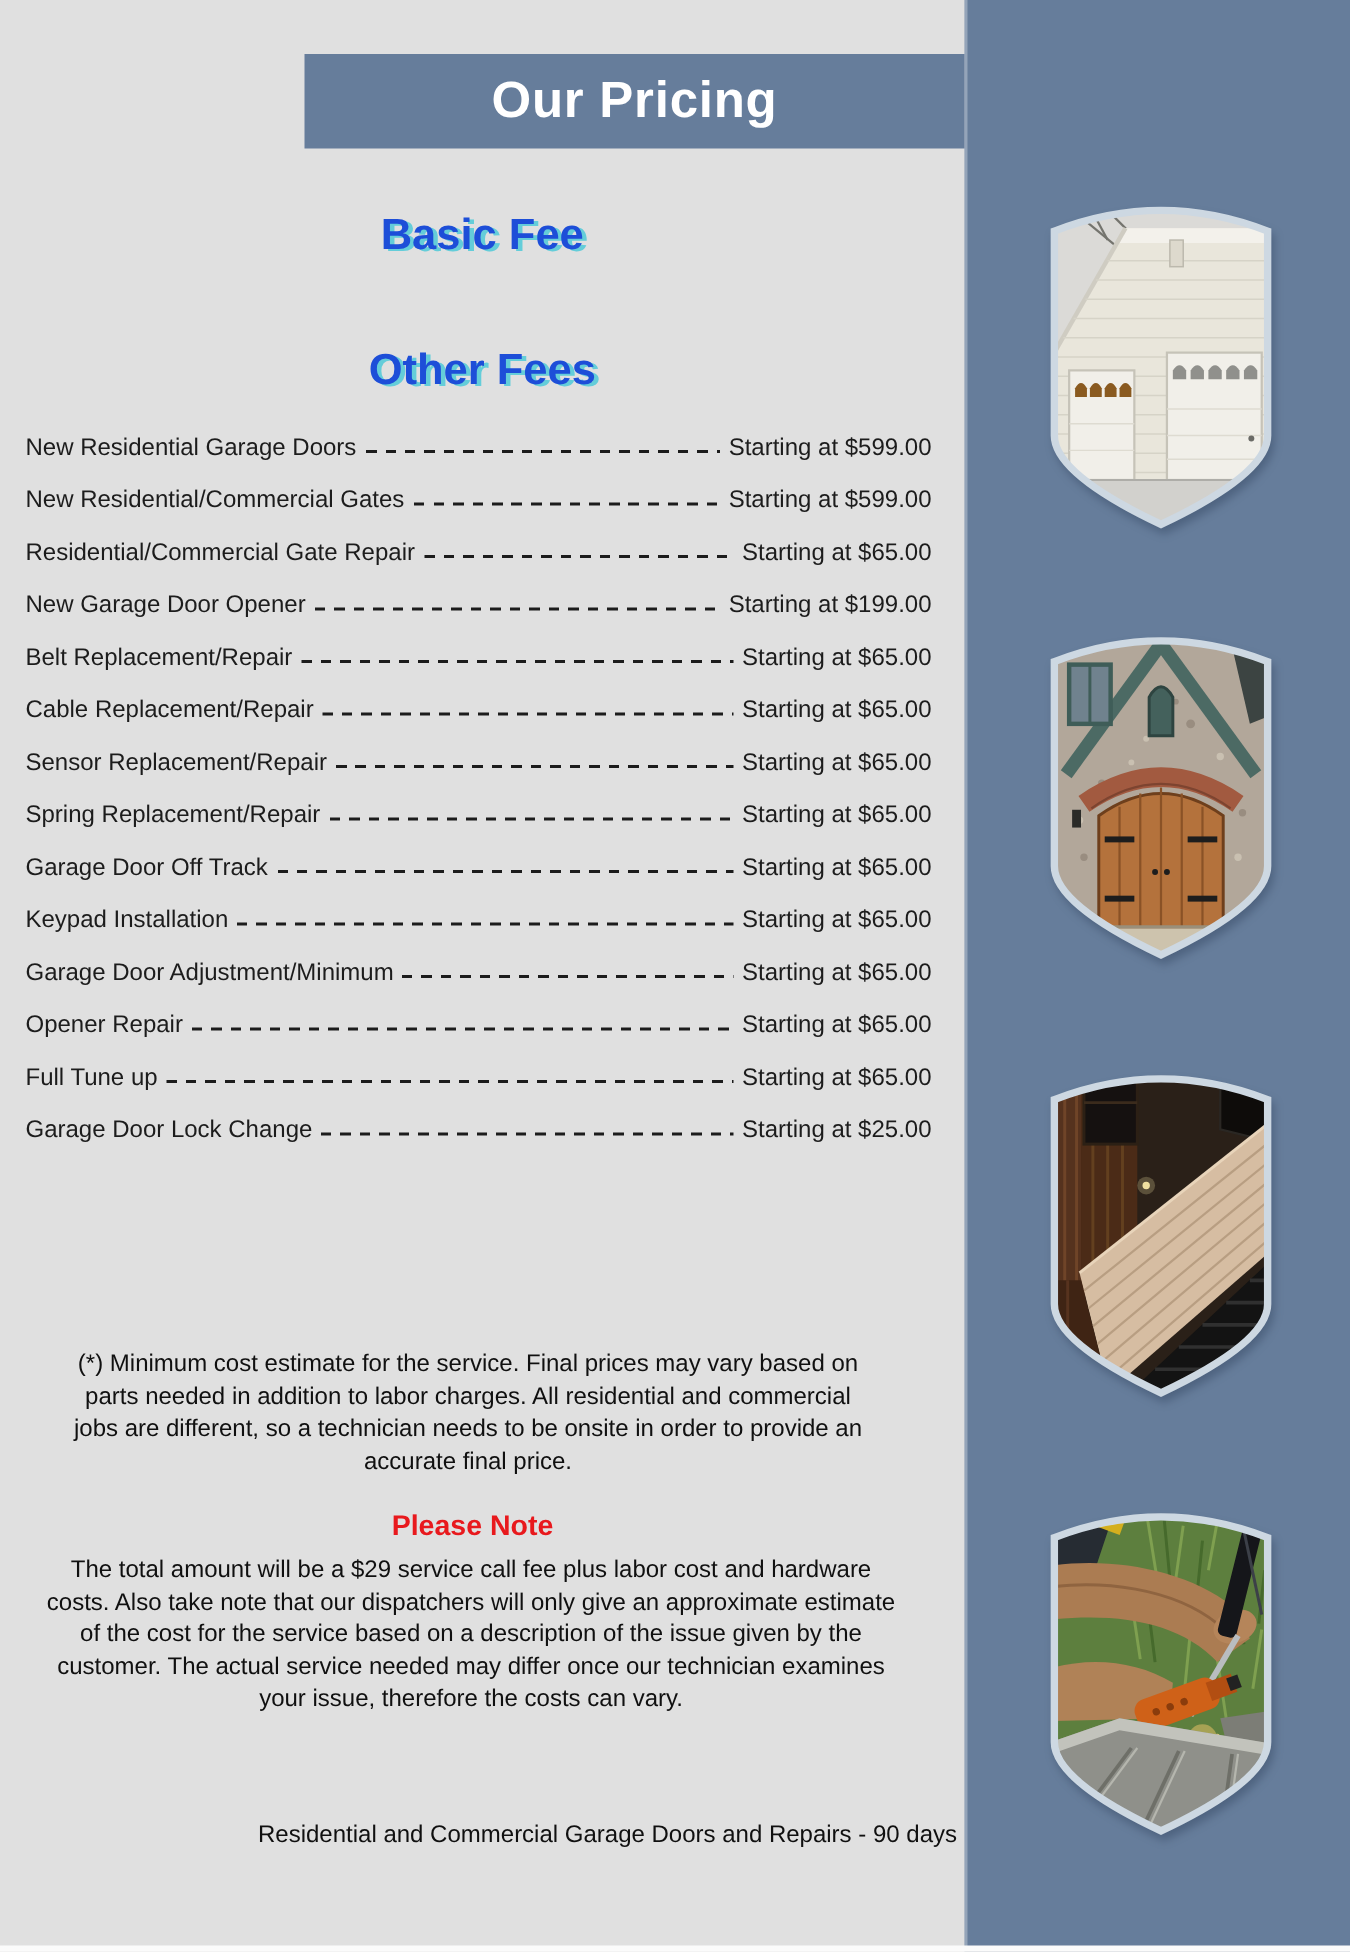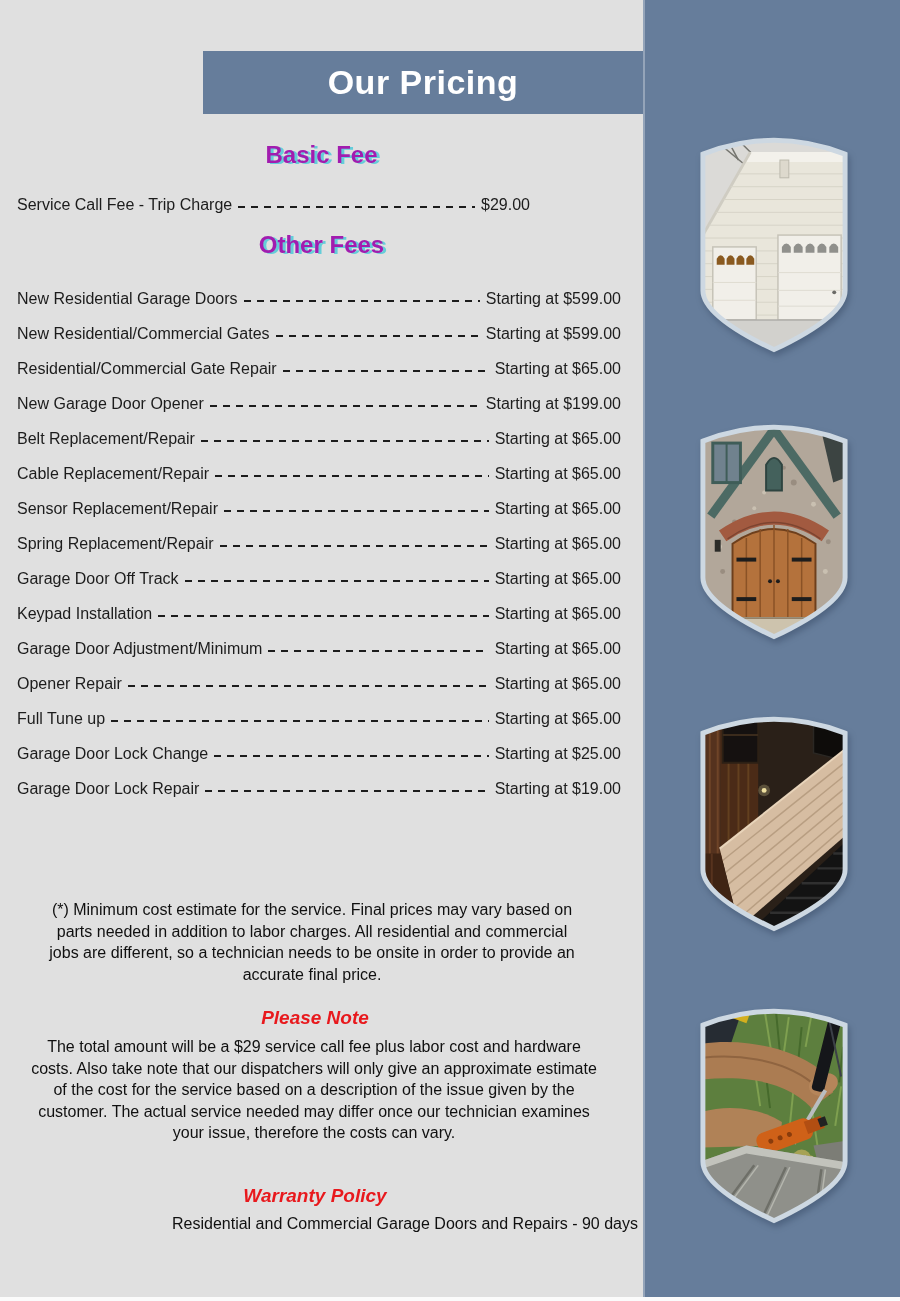--- a/index.html
+++ b/index.html
@@ -7,28 +7,28 @@
     position:relative;width:900px;height:1301px;overflow:hidden;
     background:#e0e0e0;
     font-family:"Liberation Sans","DejaVu Sans",sans-serif;
     color:#1c1c1c;
   }
   .right-panel{position:absolute;left:643px;top:0;width:257px;height:1301px;background:#667d9b;}
   .panel-edge{position:absolute;left:643px;top:0;width:2px;height:1301px;background:rgba(255,255,255,0.30);}
   .bottom-strip{position:absolute;left:0;bottom:0;width:900px;height:4px;background:#fbfbfb;}
 
   .title-bar{
-    position:absolute;left:203px;top:51px;width:440px;height:63px;
+    position:absolute;left:203px;top:36px;width:440px;height:63px;
     background:#667d9b;display:flex;align-items:center;justify-content:center;
   }
   .title-bar span{color:#ffffff;font-size:34px;font-weight:bold;letter-spacing:0.5px;}
 
   .green-h{
     position:absolute;left:0;width:643px;margin:0;text-align:center;
-    font-size:24px;font-weight:bold;color:#a21caf;
+    font-size:29px;font-weight:bold;color:#1d4ed8;
     text-shadow:3px 1px 0 #64cdd9;
   }
   .h-basic{top:141px;}
   .h-other{top:231px;}
 
   .fee-row{display:flex;align-items:center;height:35px;font-size:16px;color:#1c1c1c;}
   .basic-row{position:absolute;left:17px;top:187px;width:513px;}
   .fee-list{position:absolute;left:17px;top:281px;width:604px;}
   .fee-label{white-space:nowrap;}
   .fee-price{white-space:nowrap;}
@@ -37,21 +37,21 @@
     background:repeating-linear-gradient(90deg,#1c1c1c 0 7px,transparent 7px 13px);
     min-width:20px;
   }
 
   .para{position:absolute;margin:0;text-align:center;font-size:16px;line-height:21.5px;color:#101010;}
   .disclaimer{left:42px;top:899px;width:540px;}
   .note-text{left:31px;top:1036px;width:566px;}
   .warranty-text{left:6px;top:1213px;width:632px;font-size:16px;text-align:right;}
 
   .red-h{position:absolute;left:0;width:630px;margin:0;text-align:center;
-    font-size:19px;font-weight:bold;color:#e8191d;font-style:italic;}
+    font-size:19px;font-weight:bold;color:#e8191d;}
   .note-h{top:1007px;}
   .warranty-h{top:1185px;}
 
   .shield{position:absolute;left:695px;width:158px;height:230px;
     filter:drop-shadow(2px 4px 3px rgba(35,52,78,0.35));}
   .shield-1{top:126px;}
   .shield-2{top:413px;}
   .shield-3{top:705px;}
   .shield-4{top:997px;}
 </style>
@@ -61,25 +61,20 @@
 <div class="page">
   <div class="right-panel"></div>
   <div class="panel-edge"></div>
 
   <div class="title-bar">
     <span>Our Pricing</span>
   </div>
 
   <h2 class="green-h h-basic">Basic Fee</h2>
 
-  <div class="fee-row basic-row">
-    <span class="fee-label">Service Call Fee - Trip Charge</span>
-    <span class="leader"></span>
-    <span class="fee-price">$29.00</span>
-  </div>
 
   <h2 class="green-h h-other">Other Fees</h2>
 
   <div class="fee-list">
 
 
       <div class="fee-row">
         <span class="fee-label">New Residential Garage Doors</span>
         <span class="leader"></span>
         <span class="fee-price">Starting at $599.00</span>
@@ -157,33 +152,27 @@
         <span class="fee-price">Starting at $65.00</span>
       </div>
 
 
       <div class="fee-row">
         <span class="fee-label">Garage Door Lock Change</span>
         <span class="leader"></span>
         <span class="fee-price">Starting at $25.00</span>
       </div>
 
-      <div class="fee-row">
-        <span class="fee-label">Garage Door Lock Repair</span>
-        <span class="leader"></span>
-        <span class="fee-price">Starting at $19.00</span>
-      </div>
     </div>
 
   <p class="para disclaimer">(*) Minimum cost estimate for the service. Final prices may vary based on parts needed in addition to labor charges. All residential and commercial jobs are different, so a technician needs to be onsite in order to provide an accurate final price.</p>
 
   <h3 class="red-h note-h">Please Note</h3>
   <p class="para note-text">The total amount will be a $29 service call fee plus labor cost and hardware costs. Also take note that our dispatchers will only give an approximate estimate of the cost for the service based on a description of the issue given by the customer. The actual service needed may differ once our technician examines your issue, therefore the costs can vary.</p>
 
-  <h3 class="red-h warranty-h">Warranty Policy</h3>
   <p class="para warranty-text">Residential and Commercial Garage Doors and Repairs - 90 days</p>
 
   <svg class="shield shield-1" viewBox="0 0 160 232" role="img" aria-label="White garage with two panel doors with arched windows">
     <defs>
         <clipPath id="sc1">
           <path d="M8,28 Q80,0 152,28 L152,166 Q152,192 80,226 Q8,192 8,166 Z"></path>
         </clipPath>
       </defs>
     <g clip-path="url(#sc1)">
       <rect x="0" y="0" width="160" height="232" fill="#dbdad7"></rect>

